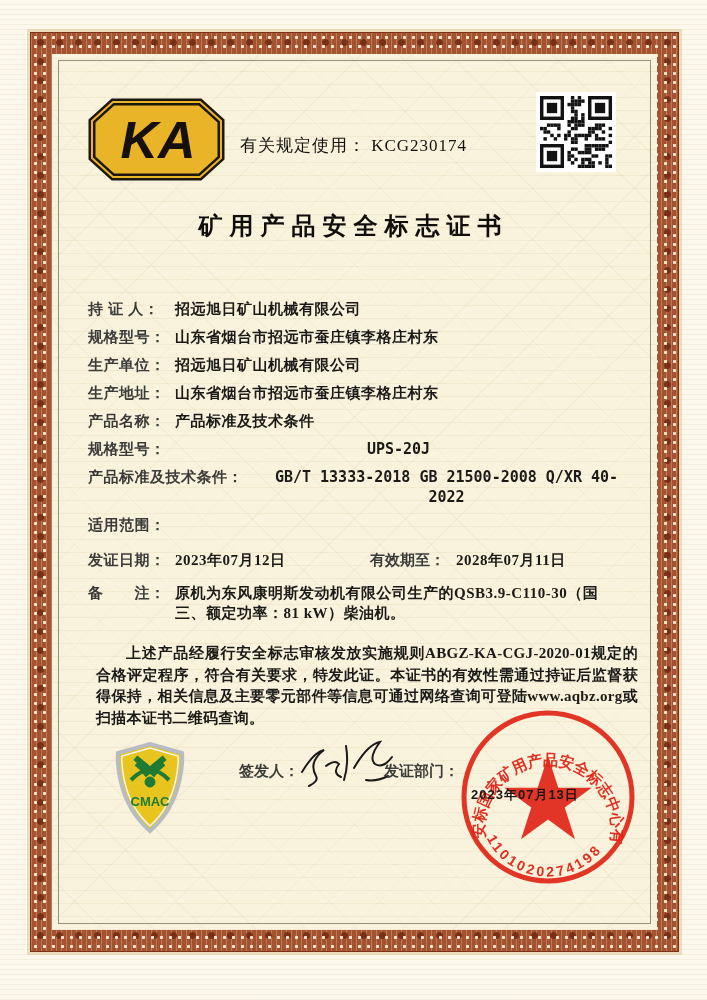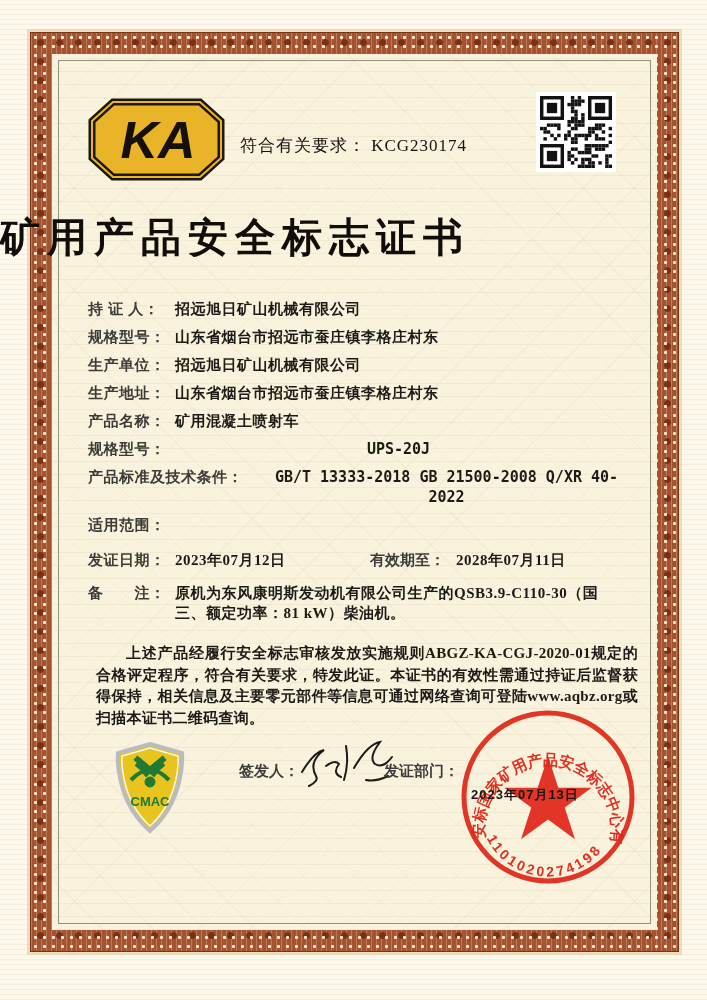--- a/index.html
+++ b/index.html
@@ -43,23 +43,23 @@
   .ka-logo{position:absolute;left:88px;top:98px;width:152px;height:83px;}
   .cert-no{
     position:absolute;left:0;top:134px;width:707px;text-align:center;
     font-family:"Liberation Serif","DejaVu Serif",serif;
     font-size:17px;color:#15120e;letter-spacing:1px;
   }
   .qr{position:absolute;left:536px;top:92px;width:80px;height:80px;}
 
   
   .title{
-    position:absolute;left:0;top:210px;width:707px;
+    position:absolute;left:0;top:210px;width:707px;text-align:center;
     font-family:"Liberation Serif","DejaVu Serif",serif;
-    font-size:40px;font-weight:700;color:#100d0a;letter-spacing:7px;
+    font-size:24px;font-weight:700;color:#100d0a;letter-spacing:7px;
   }
 
   
   .fields{position:absolute;left:88px;top:299px;width:534px;}
   .row{display:flex;align-items:flex-start;margin-bottom:8px;font-size:15px;line-height:20px;}
   .lbl{
     flex:0 0 87px;color:#3b3b38;font-weight:600;letter-spacing:.5px;
     font-family:"Liberation Sans","DejaVu Sans",sans-serif;white-space:nowrap;
   }
   .row.wide .lbl{flex:0 0 183px;}
@@ -106,21 +106,21 @@
   </div>
 
   <div class="ka-logo">
     <svg width="137" height="83" viewBox="0 0 137 83">
       <polygon points="25,4 112,4 133,23 133,60 112,79 25,79 4,60 4,23" fill="#e9b427" stroke="#1c160d" stroke-width="7"></polygon>
       <polygon points="25,4 112,4 133,23 133,60 112,79 25,79 4,60 4,23" fill="none" stroke="#e9b427" stroke-width="2"></polygon>
       <text x="70" y="60" font-size="52" font-style="italic" font-weight="900" text-anchor="middle" fill="#15100a" font-family="Liberation Sans, DejaVu Sans, sans-serif">KA</text>
     </svg>
   </div>
 
-  <div class="cert-no">符合有关要求： KCG230174</div>
+  <div class="cert-no">有关规定使用： KCG230174</div>
 
   <div class="qr">
     <svg id="qr-svg" width="80" height="80" viewBox="0 0 80 80">
       <rect x="0" y="0" width="80" height="80" fill="#ffffff"></rect>
     <rect x="34.870000000000005" y="4" width="3.43" height="3.43" fill="#121212"></rect>
         <rect x="41.730000000000004" y="4" width="3.43" height="3.43" fill="#121212"></rect>
         <rect x="34.870000000000005" y="7.43" width="3.43" height="3.43" fill="#121212"></rect>
         <rect x="38.300000000000004" y="7.43" width="3.43" height="3.43" fill="#121212"></rect>
         <rect x="41.730000000000004" y="7.43" width="3.43" height="3.43" fill="#121212"></rect>
         <rect x="45.160000000000004" y="7.43" width="3.43" height="3.43" fill="#121212"></rect>
@@ -261,21 +261,21 @@
     <div class="row">
       <span class="lbl">生产单位：</span>
       <span class="val">招远旭日矿山机械有限公司</span>
     </div>
     <div class="row">
       <span class="lbl">生产地址：</span>
       <span class="val">山东省烟台市招远市蚕庄镇李格庄村东</span>
     </div>
     <div class="row">
       <span class="lbl">产品名称：</span>
-      <span class="val">矿用混凝土喷射车</span>
+      <span class="val">产品标准及技术条件</span>
     </div>
     <div class="row">
       <span class="lbl">规格型号：</span>
       <span class="val code">UPS-20J</span>
     </div>
     <div class="row wide">
       <span class="lbl">产品标准及技术条件：</span>
       <span class="val code">GB/T 13333-2018 GB 21500-2008 Q/XR 40-2022</span>
     </div>
     <div class="row">

